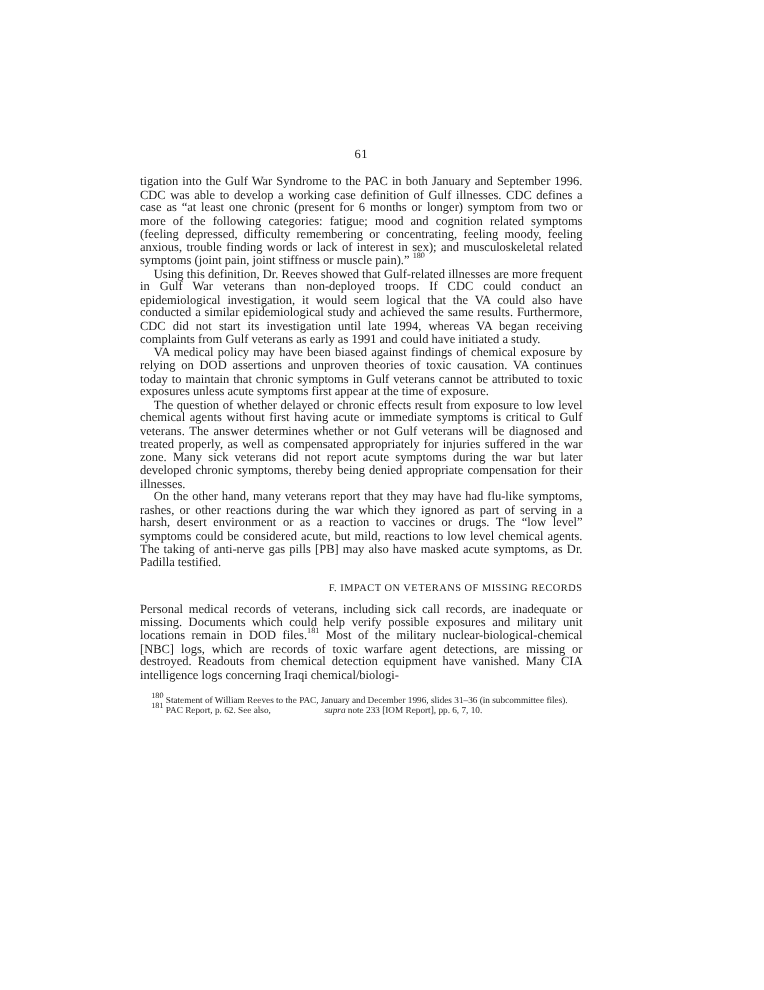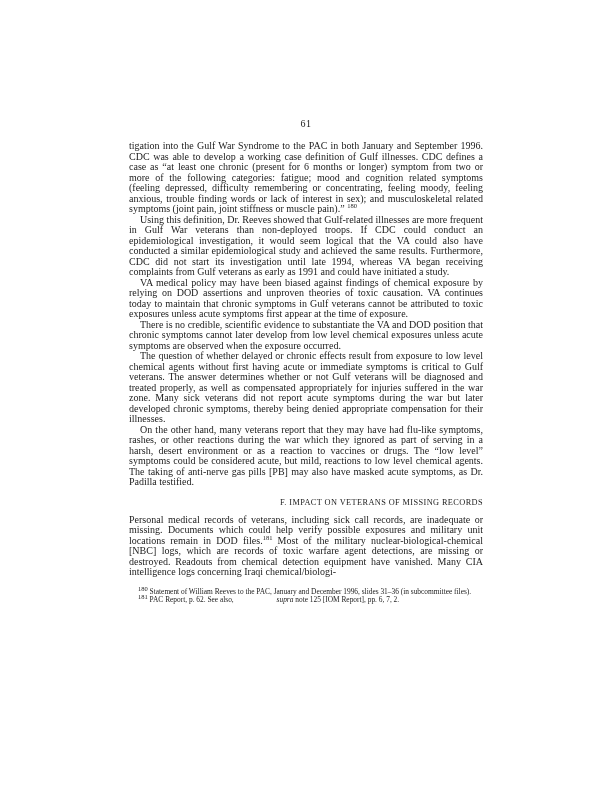--- a/index.html
+++ b/index.html
@@ -11,21 +11,21 @@
     position: relative;
     width: 611px;
     height: 792px;
     background: #ffffff;
     font-family: "Liberation Serif", "DejaVu Serif", serif;
     color: #1b1b1b;
     overflow: hidden;
   }
   .content {
     position: absolute;
-    left: 129px;
+    left: 112px;
     top: 118px;
     width: 354px;
   }
   .page-number {
     text-align: center;
     font-size: 10px;
     line-height: 11px;
     margin: 0 0 12px 0;
     letter-spacing: 0.5px;
   }
@@ -72,30 +72,29 @@
 
 <div class="page">
   <div class="content">
 
     <div class="page-number">61</div>
 
     <div>
         <p class="para"><span>tigation into the Gulf War Syndrome to the PAC in both January and September 1996. CDC was able to develop a working case definition of Gulf illnesses. CDC defines a case as “at least one chronic (present for 6 months or longer) symptom from two or more of the following categories: fatigue; mood and cognition related symptoms (feeling depressed, difficulty remembering or concentrating, feeling moody, feeling anxious, trouble finding words or lack of interest in sex); and musculoskeletal related symptoms (joint pain, joint stiffness or muscle pain).” </span><sup>180</sup></p>
         <p class="para indent"><span>Using this definition, Dr. Reeves showed that Gulf-related illnesses are more frequent in Gulf War veterans than non-deployed troops. If CDC could conduct an epidemiological investigation, it would seem logical that the VA could also have conducted a similar epidemiological study and achieved the same results. Furthermore, CDC did not start its investigation until late 1994, whereas VA began receiving complaints from Gulf veterans as early as 1991 and could have initiated a study.</span></p>
         <p class="para indent"><span>VA medical policy may have been biased against findings of chemical exposure by relying on DOD assertions and unproven theories of toxic causation. VA continues today to maintain that chronic symptoms in Gulf veterans cannot be attributed to toxic exposures unless acute symptoms first appear at the time of exposure.</span></p>
-        <p class="para indent"><span>There is no credible, scientific evidence to substantiate the VA and DOD position that chronic symptoms cannot later develop from low level chemical exposures unless acute symptoms are observed when the exposure occurred.</span></p>
         <p class="para indent"><span>The question of whether delayed or chronic effects result from exposure to low level chemical agents without first having acute or immediate symptoms is critical to Gulf veterans. The answer determines whether or not Gulf veterans will be diagnosed and treated properly, as well as compensated appropriately for injuries suffered in the war zone. Many sick veterans did not report acute symptoms during the war but later developed chronic symptoms, thereby being denied appropriate compensation for their illnesses.</span></p>
         <p class="para indent"><span>On the other hand, many veterans report that they may have had flu-like symptoms, rashes, or other reactions during the war which they ignored as part of serving in a harsh, desert environment or as a reaction to vaccines or drugs. The “low level” symptoms could be considered acute, but mild, reactions to low level chemical agents. The taking of anti-nerve gas pills [PB] may also have masked acute symptoms, as Dr. Padilla testified.</span></p>
       </div>
 
     <h2 class="section-heading">F. IMPACT ON VETERANS OF MISSING RECORDS</h2>
 
     <div>
         <p class="para"><span>Personal medical records of veterans, including sick call records, are inadequate or missing. Documents which could help verify possible exposures and military unit locations remain in DOD files.</span><sup>181</sup><span> Most of the military nuclear-biological-chemical [NBC] logs, which are records of toxic warfare agent detections, are missing or destroyed. Readouts from chemical detection equipment have vanished. Many CIA intelligence logs concerning Iraqi chemical/biologi-</span></p>
       </div>
 
     <div class="footnotes">
         <p class="footnote"><sup>180</sup><span> Statement of William Reeves to the PAC, January and December 1996, slides 31–36 (in subcommittee files).</span></p>
-        <p class="footnote"><sup>181</sup><span> PAC Report, p. 62. See also, </span><span class="italic">supra</span><span> note 125 [IOM Report], pp. 6, 7, 2.</span></p>
+        <p class="footnote"><sup>181</sup><span> PAC Report, p. 62. See also, </span><span class="italic">supra</span><span> note 233 [IOM Report], pp. 6, 7, 10.</span></p>
       </div>
 
   </div>
 </div>
 
 </body></html>

